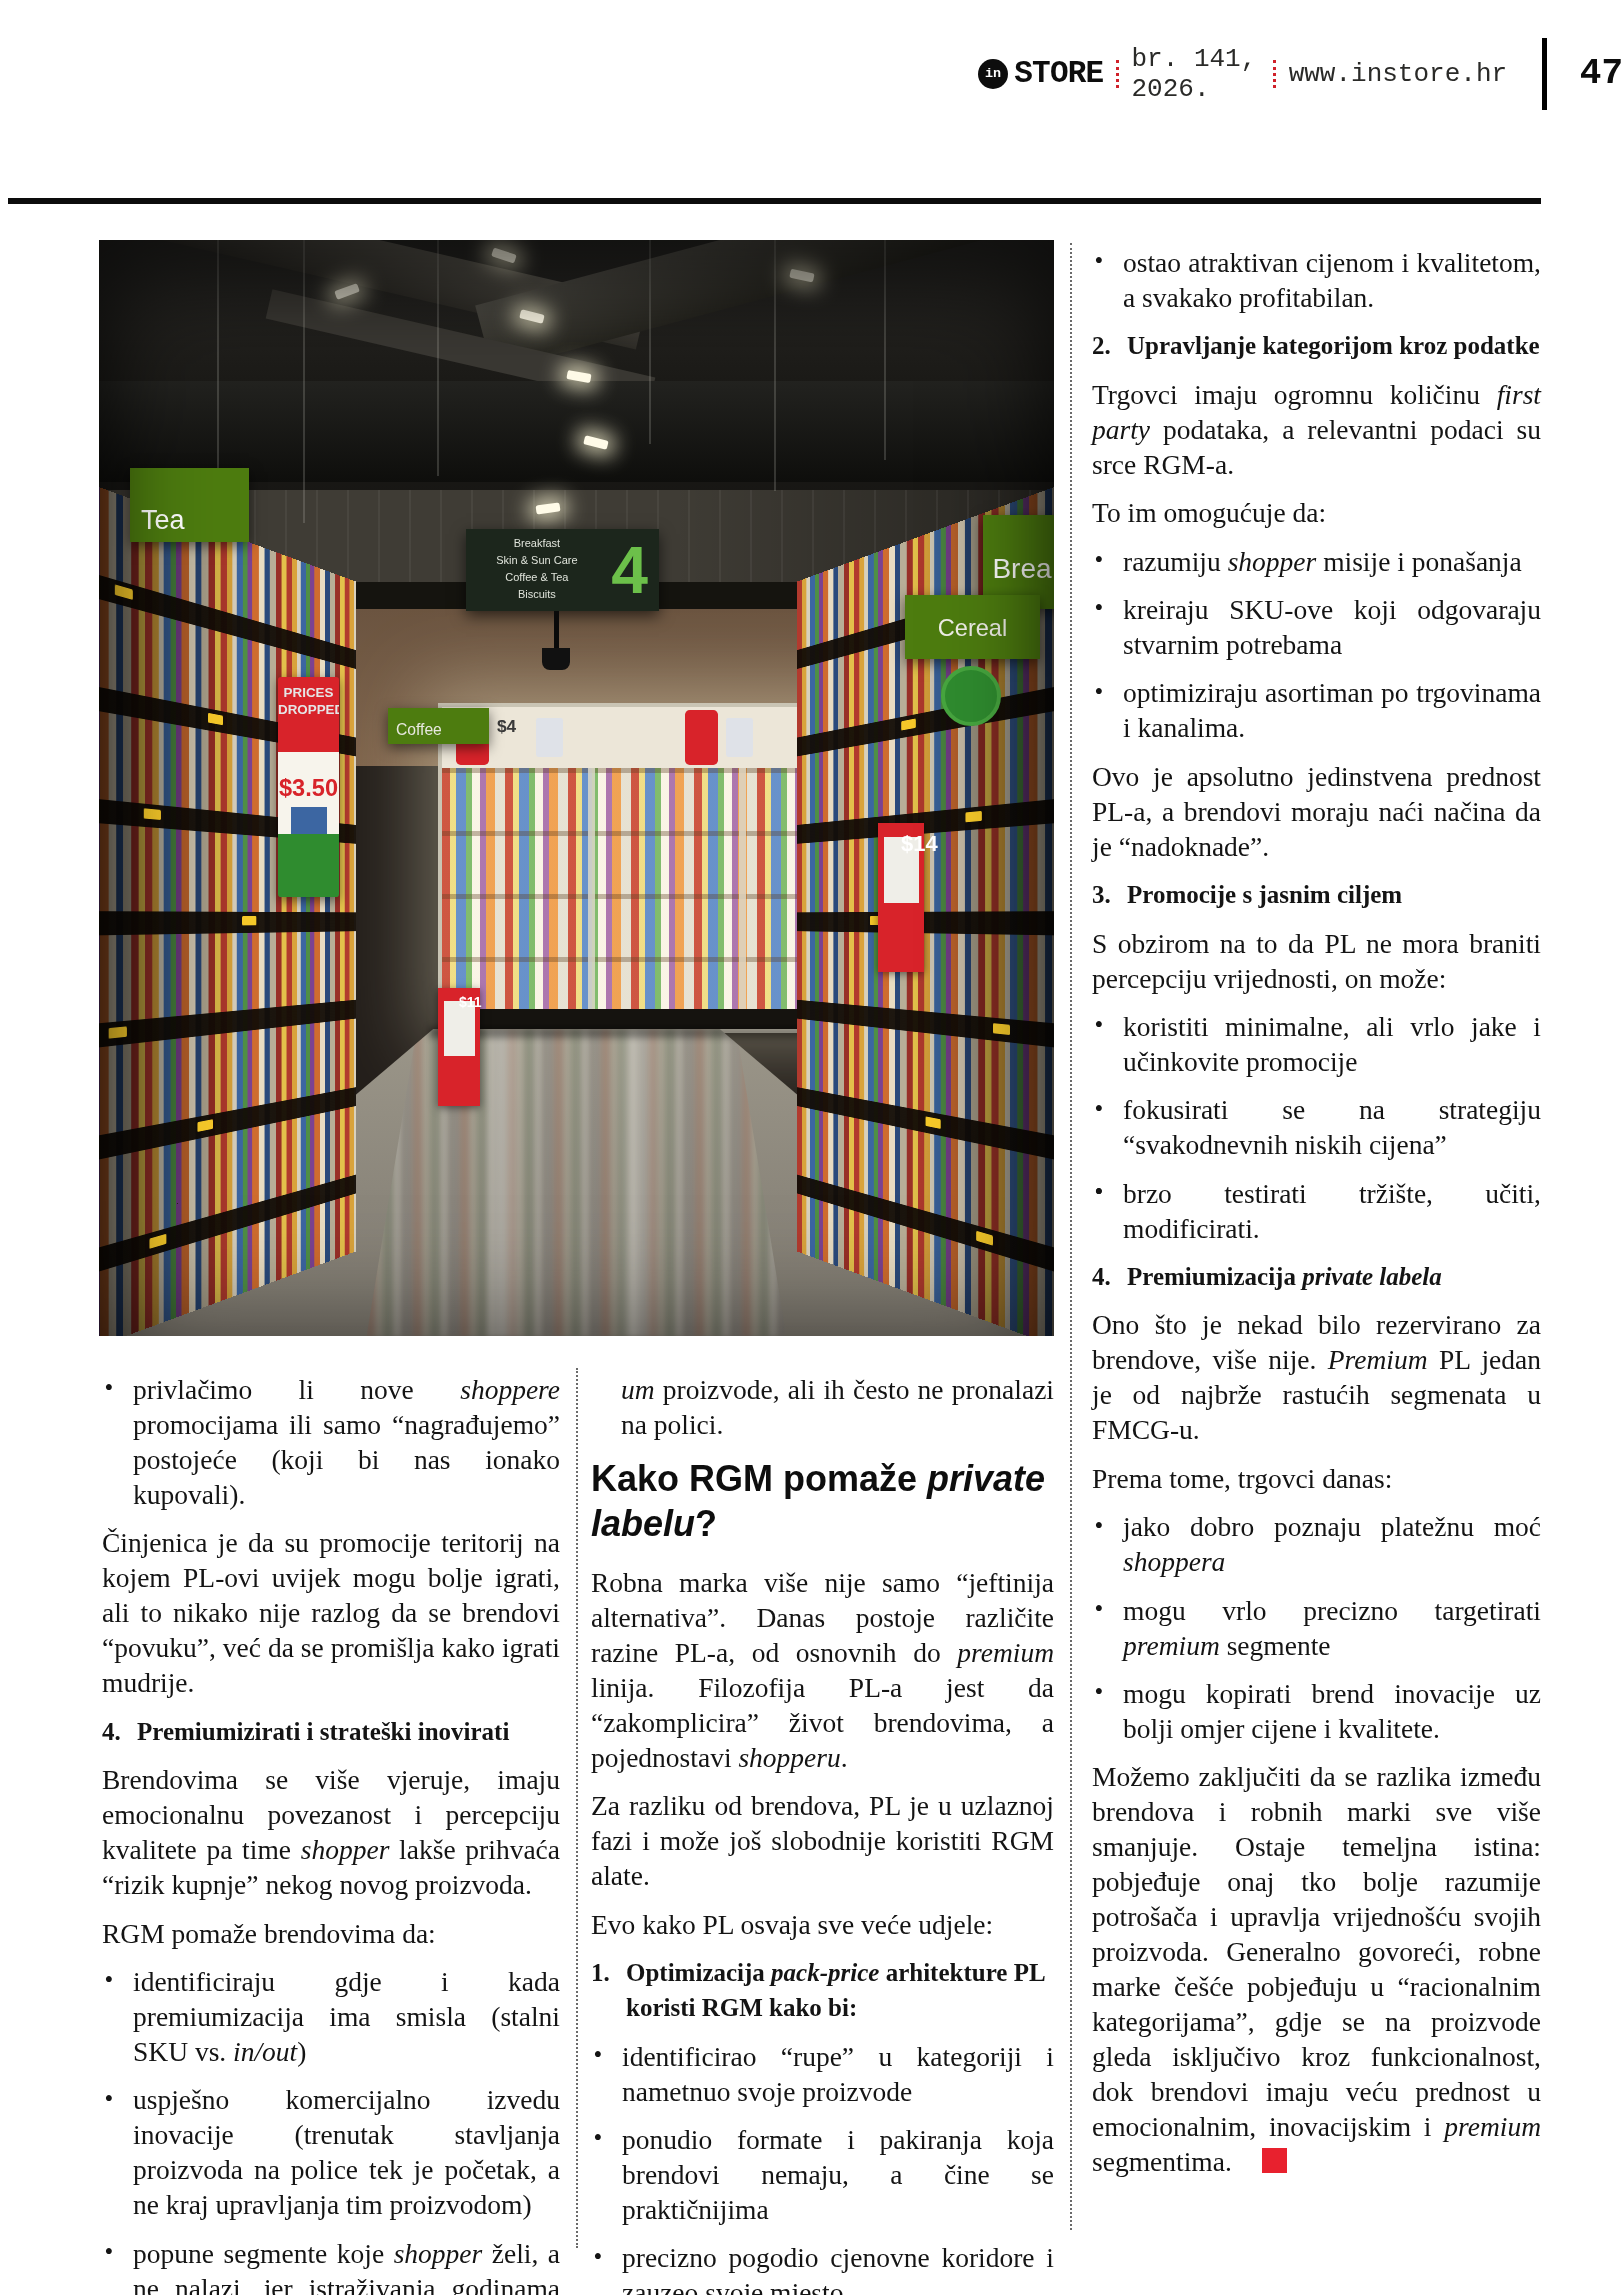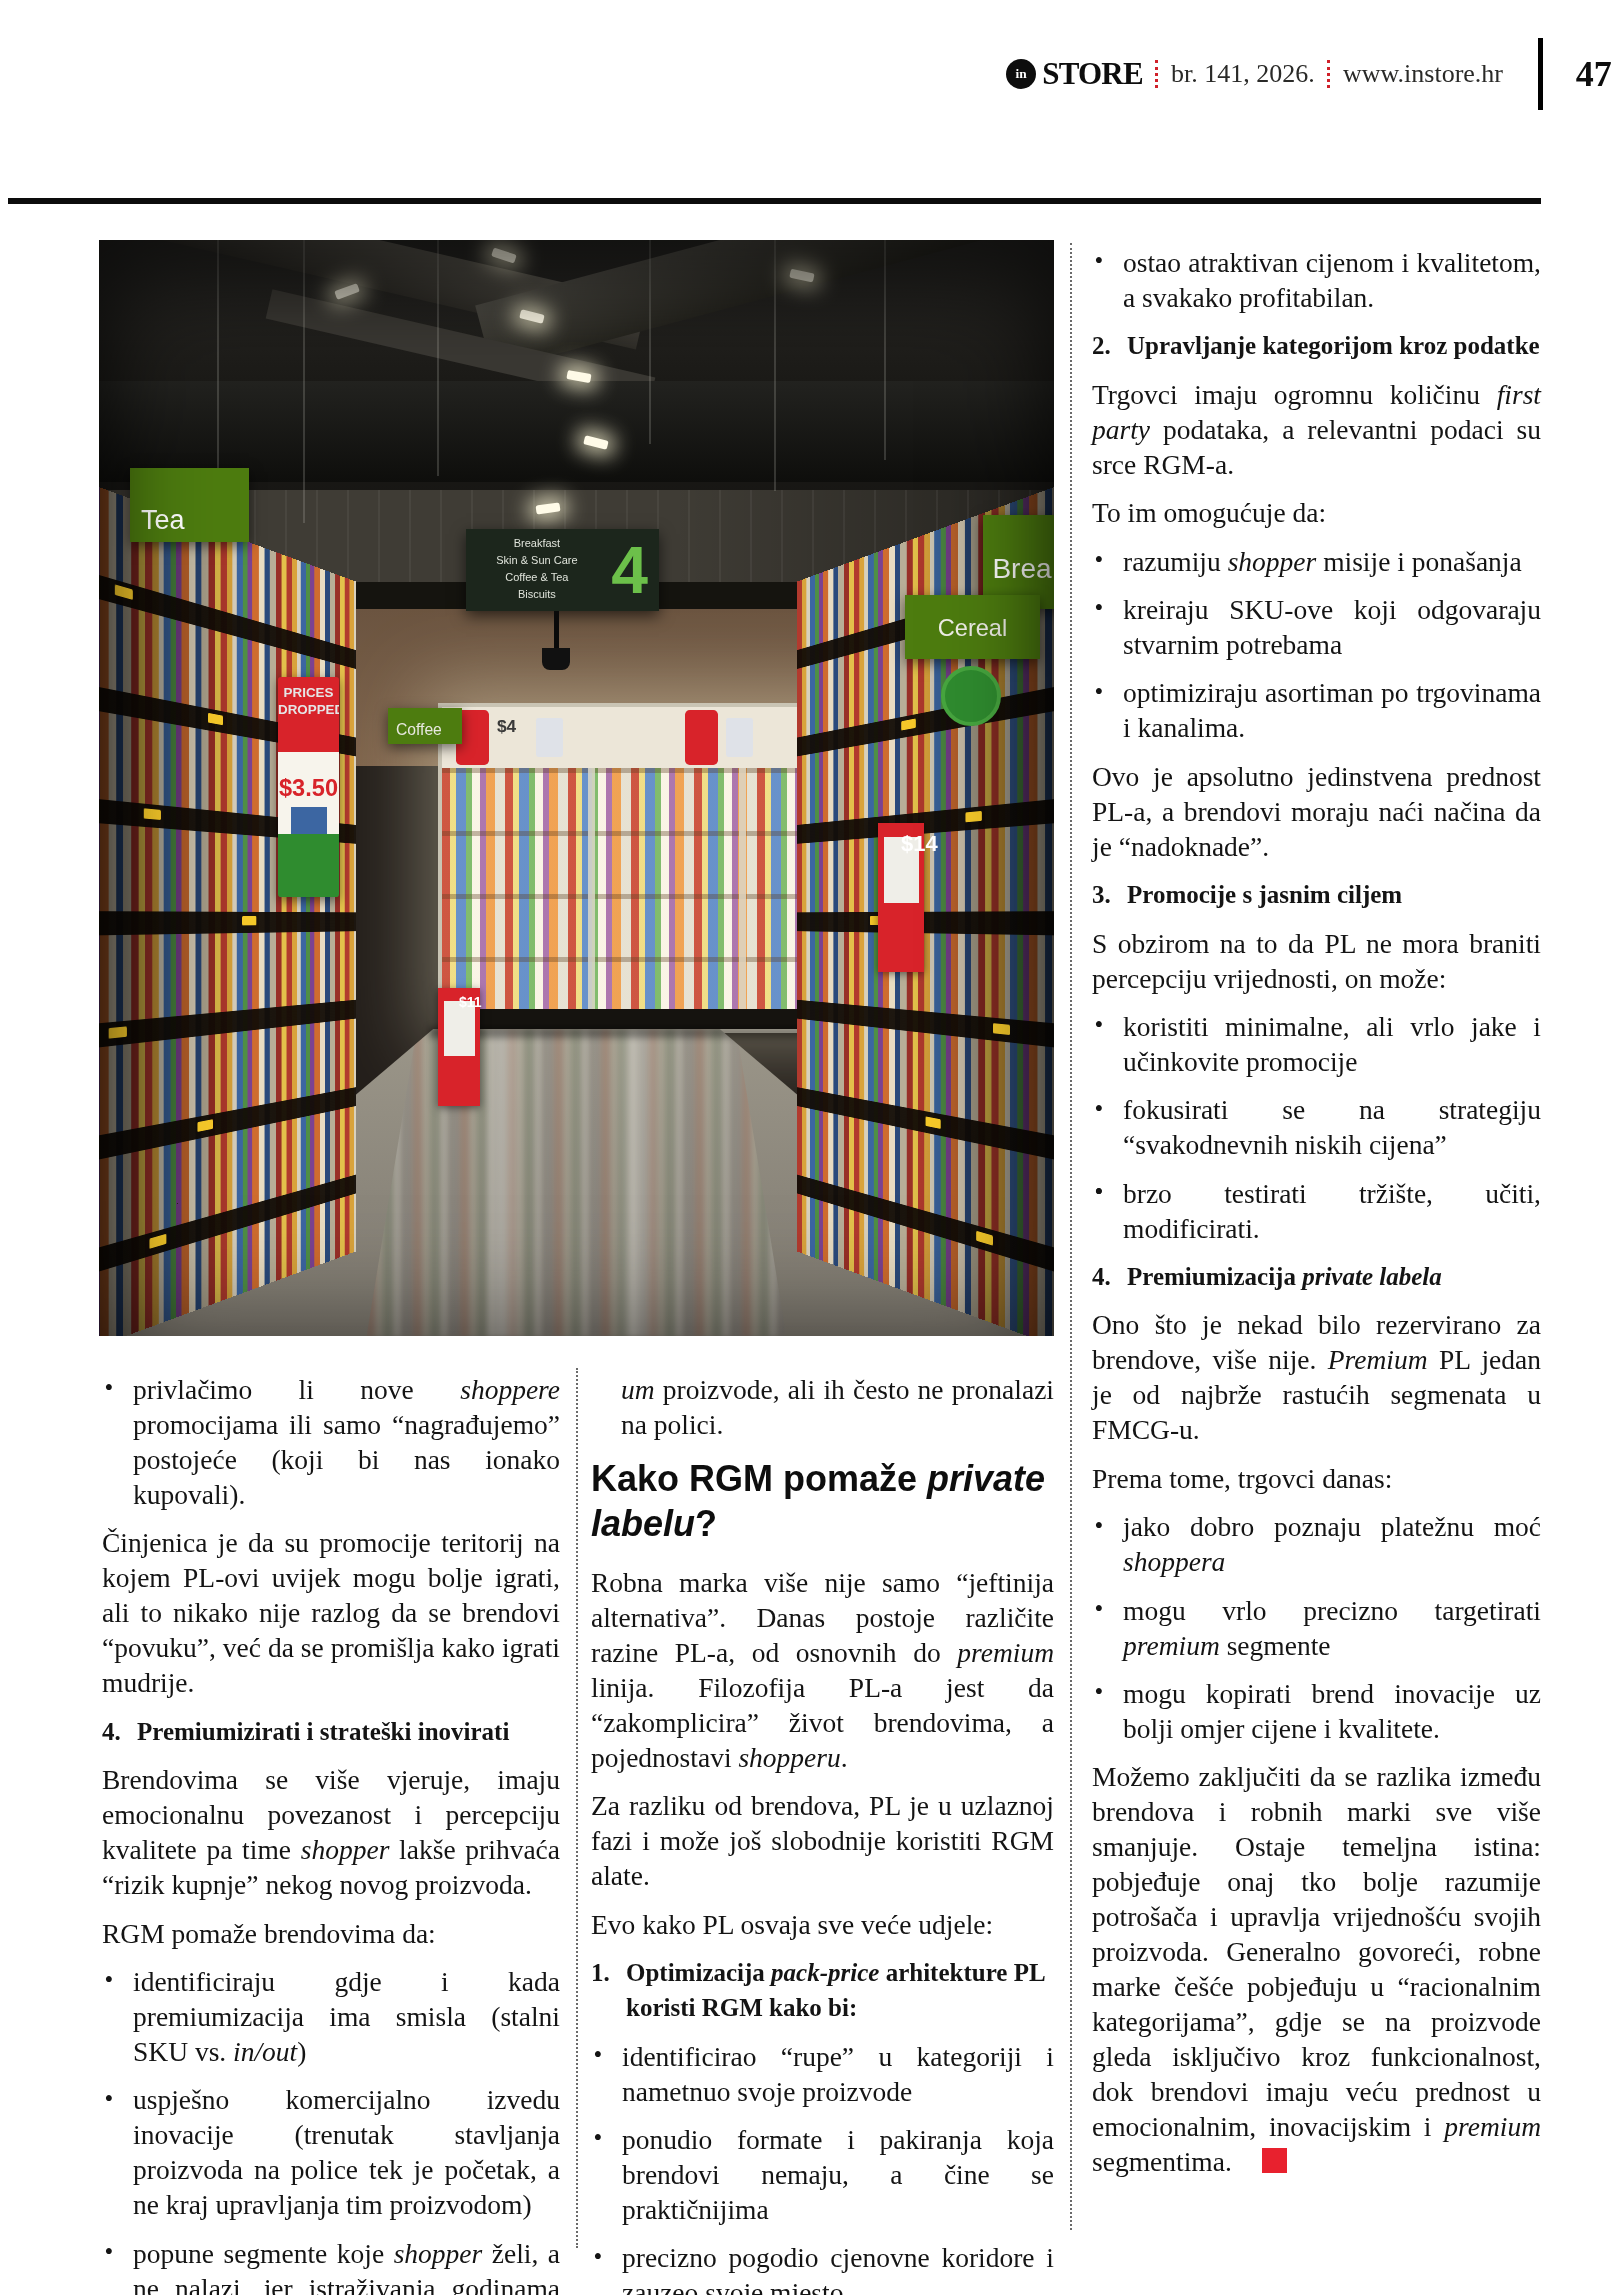--- a/index.html
+++ b/index.html
@@ -1,20 +1,20 @@
 <!DOCTYPE html>
 <html lang="hr" style="font-size:12.6px"><head>
 <meta charset="utf-8">
 <style>
   html,body{margin:0;padding:0;background:#ffffff;}
   .page{position:relative;width:1623px;height:2295px;background:#fff;overflow:hidden;
         font-family:"Liberation Serif",serif;color:#111;}
   
-  .hdr{position:absolute;left:1006px;top:46px;height:55px;display:flex;align-items:center;
-       font-family:Liberation Serif, serif;color:#1d1d1b;}
+  .hdr{position:absolute;left:978px;top:46px;height:55px;display:flex;align-items:center;
+       font-family:Liberation Mono, monospace;color:#1d1d1b;}
   .logo-circle{width:30px;height:30px;border-radius:50%;background:#0d0d0d;color:#fff;
        display:flex;align-items:center;justify-content:center;font-weight:bold;font-size:13.4px;flex:none;}
   .logo-store{font-weight:bold;font-size:31px;letter-spacing:-0.8px;margin-left:6.3px;color:#0d0d0d;}
   .hdr-sep{height:28px;border-left:3.1px dotted #d0212a;margin:0 12.6px;}
   .hdr-txt{font-size:26px;color:#2a2a28;}
   .hdr-bar{width:4.7px;height:72px;background:#000;margin-left:35px;flex:none;}
   .hdr-page{font-weight:bold;font-size:36px;color:#0d0d0d;margin-left:33px;}
   .rule{position:absolute;left:7.9px;top:198px;width:1533px;height:6.3px;background:#0c0c0c;}
   
   .col{position:absolute;text-align:justify;font-size:27.5px;line-height:35px;color:#141414;}
@@ -99,21 +99,21 @@
   .shade-l{left:0;top:0;width:100%;height:100%;
       background:linear-gradient(90deg,rgba(0,0,0,.55),rgba(0,0,0,0) 55%);}
   .shade-r{left:0;top:0;width:100%;height:100%;
       background:linear-gradient(270deg,rgba(0,0,0,.55),rgba(0,0,0,0) 55%);}
   .ticket{width:23.6px;height:11px;background:#f5c829;border-radius:1.6px;}
   
   .sign{background:#4d7c0f;color:#fff;font-family:"Liberation Sans",sans-serif;z-index:4;
         box-shadow:0 3.9px 12.6px rgba(0,0,0,.55);}
   .sign-tea{left:31px;top:228px;width:119px;height:74px;}
   .sign-tea span{position:absolute;left:11px;bottom:6.3px;font-size:27px;}
-  .sign-coffee{left:289px;top:468px;width:74px;height:36px;}
+  .sign-coffee{left:289px;top:468px;width:74px;height:36px;padding-left:27px;}
   .sign-coffee span{position:absolute;left:7.9px;bottom:4.7px;font-size:15.7px;color:#e8e8e0;}
   .sign-brea{left:884px;top:275px;width:102px;height:94px;}
   .sign-brea span{position:absolute;left:9.4px;bottom:23.6px;font-size:28px;}
   .sign-cereal{left:806px;top:355px;width:135px;height:64px;}
   .sign-cereal span{position:absolute;left:0;right:0;bottom:17.3px;text-align:center;font-size:23.6px;color:#f0efe8;}
   .sign-muesli{left:570px;top:355px;width:94px;height:35px;background:#10150f;}
   .aisle-sign{left:367px;top:289px;width:193px;height:82px;background:#1c261c;z-index:4;
         box-shadow:0 4.7px 14px rgba(0,0,0,.6);}
   .aisle-lines{left:7.9px;top:5.5px;width:126px;color:#dfe3da;font-family:"Liberation Sans",sans-serif;
         font-size:11px;line-height:17.3px;text-align:center;}

